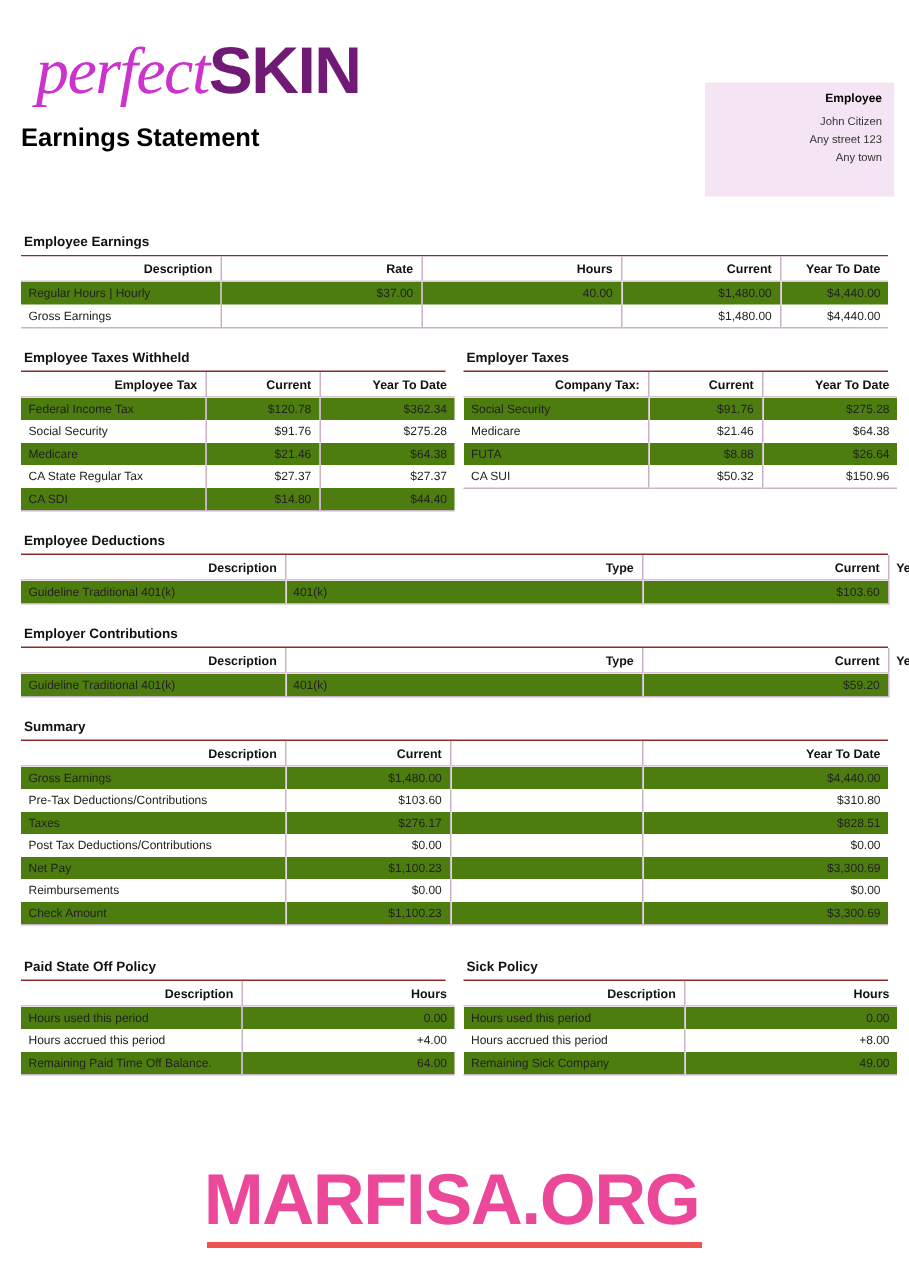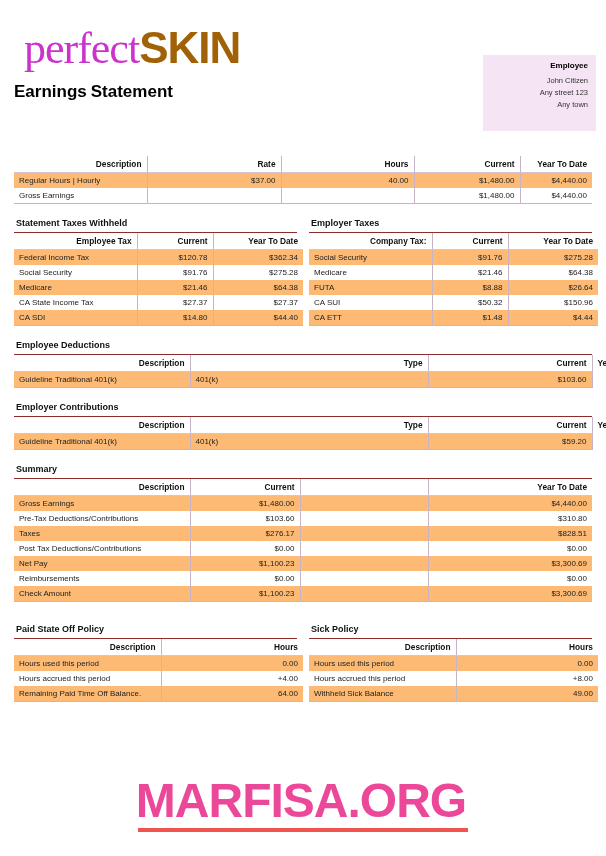--- a/index.html
+++ b/index.html
@@ -24,28 +24,29 @@
   .logo {
     position: absolute;
     left: 24px;
     top: 26px;
     font-size: 44px;
     line-height: 1;
     white-space: nowrap;
   }
   .logo .perfect {
     font-family: "Liberation Serif", serif;
+    font-style: italic;
     font-weight: 400;
     color: #cc33cc;
     letter-spacing: -1px;
   }
   .logo .skin {
     font-family: "Liberation Sans", sans-serif;
     font-weight: 700;
-    color: #a16207;
+    color: #701a75;
     letter-spacing: -1px;
   }
   .doc-title {
     position: absolute;
     left: 14px;
     top: 82px;
     font-size: 17px;
     font-weight: 700;
     color: #000;
   }
@@ -55,21 +56,21 @@
     left: 14px;
     top: 104px;
     font-size: 9.5px;
     font-weight: 700;
     color: #000;
   }
   .employee-box {
     position: absolute;
     right: 10px;
     top: 55px;
-    width: 113px;
+    width: 126px;
     height: 76px;
     background: #f5e4f3;
     text-align: right;
     padding: 6px 8px 0 0;
     box-sizing: border-box;
   }
   .employee-box .emp-title {
     font-size: 8px;
     font-weight: 700;
     color: #000;
@@ -117,21 +118,21 @@
   }
   table.grid td {
     padding: 3px 5px 3px 5px;
     color: #222;
     text-align: left;
     vertical-align: middle;
     white-space: nowrap;
     overflow: hidden;
     text-overflow: ellipsis;
   }
-  table.grid tr.alt td { background: #fdba74; }
+  table.grid tr.alt td { background: #4d7c0f; }
   table.grid .num { text-align: right; }
   table.grid .vsep { border-left: 0.8px solid #c9b3c6; }
   table.grid tbody tr:last-child td { border-bottom: 0.8px solid #c9b3c6; }
 
   .two-col {
     display: flex;
     gap: 12px;
     margin: 0 14px 14px 14px;
   }
   .two-col > .col { flex: 1 1 0; min-width: 0; }
@@ -177,20 +178,21 @@
     <div class="emp-title">Employee</div>
     <div class="emp-line">John  Citizen</div>
     <div class="emp-line">Any street  123</div>
     <div class="emp-line">Any town</div>
   </div>
 </div>
 
 <div class="sections">
 
   <div class="section">
+    <div class="section-title">Employee Earnings</div>
     <table class="grid">
       <colgroup>
         <col style="width:133px">
           <col style="width:134px">
           <col style="width:133px">
           <col style="width:106px">
           <col style="width:72px">
       </colgroup>
       <thead>
         <tr>
@@ -216,21 +218,21 @@
           <td class="num vsep">$1,480.00</td>
           <td class="num vsep">$4,440.00</td>
         </tr>
       </tbody>
     </table>
   </div>
 
   <div class="two-col">
     <div class="col">
       <div class="section">
-        <div class="section-title">Statement Taxes Withheld</div>
+        <div class="section-title">Employee Taxes Withheld</div>
         <table class="grid">
           <colgroup>
               <col style="width:123px">
               <col style="width:76px">
               <col style="width:90px">
             </colgroup>
           <thead>
             <tr>
               <th>Employee Tax</th>
               <th class="num vsep">Current</th>
@@ -247,21 +249,21 @@
               <td>Social Security</td>
               <td class="num vsep">$91.76</td>
               <td class="num vsep">$275.28</td>
             </tr>
             <tr class="alt">
               <td>Medicare</td>
               <td class="num vsep">$21.46</td>
               <td class="num vsep">$64.38</td>
             </tr>
             <tr>
-              <td>CA State Income Tax</td>
+              <td>CA State Regular Tax</td>
               <td class="num vsep">$27.37</td>
               <td class="num vsep">$27.37</td>
             </tr>
             <tr class="alt">
               <td>CA SDI</td>
               <td class="num vsep">$14.80</td>
               <td class="num vsep">$44.40</td>
             </tr>
           </tbody>
         </table>
@@ -298,25 +300,20 @@
             <tr class="alt">
               <td>FUTA</td>
               <td class="num vsep">$8.88</td>
               <td class="num vsep">$26.64</td>
             </tr>
             <tr>
               <td>CA SUI</td>
               <td class="num vsep">$50.32</td>
               <td class="num vsep">$150.96</td>
             </tr>
-            <tr class="alt">
-              <td>CA ETT</td>
-              <td class="num vsep">$1.48</td>
-              <td class="num vsep">$4.44</td>
-            </tr>
           </tbody>
         </table>
       </div>
     </div>
   </div>
 
   <div class="section">
     <div class="section-title">Employee Deductions</div>
     <table class="grid">
       <colgroup>
@@ -484,21 +481,21 @@
           <tbody>
             <tr class="alt">
               <td>Hours used this period</td>
               <td class="num vsep">0.00</td>
             </tr>
             <tr>
               <td>Hours accrued this period</td>
               <td class="num vsep">+8.00</td>
             </tr>
             <tr class="alt">
-              <td>Withheld Sick Balance</td>
+              <td>Remaining Sick Company</td>
               <td class="num vsep">49.00</td>
             </tr>
           </tbody>
         </table>
       </div>
     </div>
   </div>
 
 </div>
 

